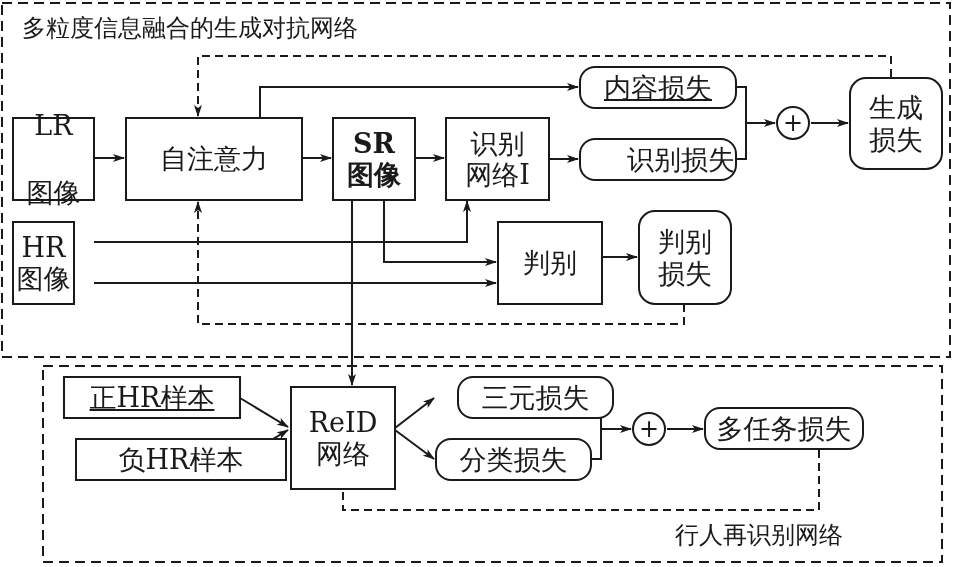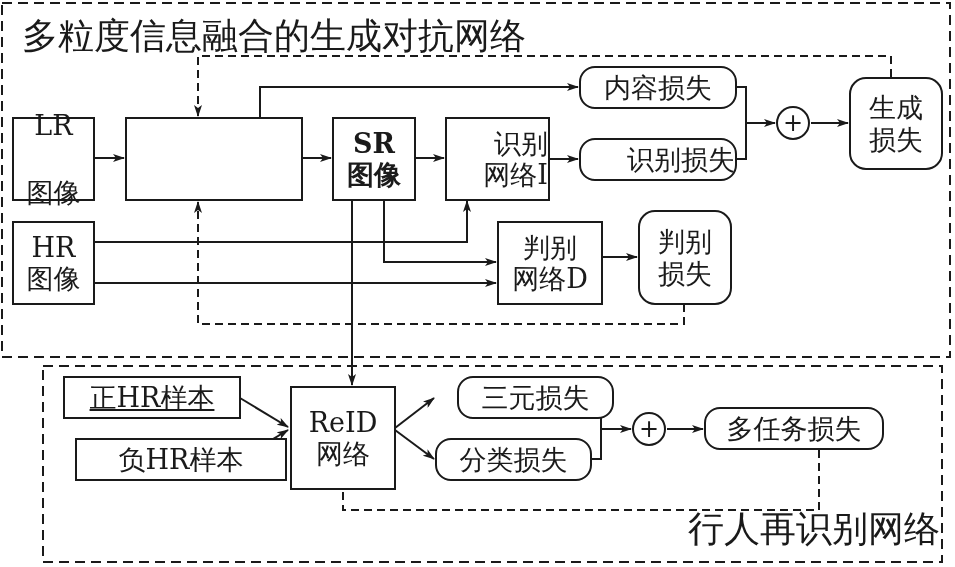--- a/index.html
+++ b/index.html
@@ -1,21 +1,21 @@
 <!DOCTYPE html>
 <html><head>
 <meta charset="utf-8">
 <style>
   html,body{margin:0;padding:0;background:#fff;}
   body{width:955px;height:567px;position:relative;overflow:hidden;font-family:"DejaVu Serif","Liberation Serif",serif;color:#1a1a1a;}
   svg{position:absolute;left:0;top:0;}
   .box{position:absolute;box-sizing:border-box;border:2px solid #1a1a1a;background:#fff;display:flex;flex-direction:column;align-items:center;justify-content:center;text-align:center;line-height:1.15;font-size:27px;}
   .round{border-radius:16px;}
   .round-big{border-radius:17px;}
-  .label{position:absolute;font-size:36px;white-space:nowrap;}
+  .label{position:absolute;font-size:24px;white-space:nowrap;}
   .plus{position:absolute;box-sizing:border-box;width:34px;height:34px;border:2px solid #1a1a1a;border-radius:50%;background:#fff;display:flex;align-items:center;justify-content:center;font-size:24px;line-height:1;font-family:"DejaVu Sans",sans-serif;}
 </style>
 </head>
 <body>
 
 <svg width="955" height="567">
   <defs>
     <marker id="arr" viewBox="0 0 12 8" refX="11" refY="4" markerWidth="12" markerHeight="8" orient="auto" markerUnits="userSpaceOnUse">
       <path d="M0,0 L12,4 L0,8 L3,4 z" fill="#1a1a1a"></path>
     </marker>
@@ -69,57 +69,57 @@
 </svg>
 
 <div class="label" style="left:22px;top:12px;">多粒度信息融合的生成对抗网络</div>
 
 <div class="box" style="left:12px;top:117px;width:83px;height:84px;gap:36px;">
   <span>LR</span>
   <span>图像</span>
 </div>
 
 <div class="box" style="left:125px;top:117px;width:178px;height:84px;">
+  <span>自注意力</span>
 </div>
 
 <div class="box" style="left:332px;top:117px;width:84px;height:84px;font-weight:bold;">
   <span>SR</span>
   <span>图像</span>
 </div>
 
-<div class="box" style="left:445px;top:117px;width:105px;height:84px;align-items:flex-end;">
+<div class="box" style="left:445px;top:117px;width:105px;height:84px;">
   <span>识别</span>
   <span>网络I</span>
 </div>
 
-<div class="box round" style="left:579px;top:66px;width:158px;height:43px;">
+<div class="box round" style="left:579px;top:66px;width:158px;height:43px;text-decoration:underline;">
   <span>内容损失</span>
 </div>
 
 <div class="box round" style="left:579px;top:138px;width:158px;height:43px;align-items:flex-end;">
   <span>识别损失</span>
 </div>
 
 <div class="plus" style="left:776px;top:106px;">
   <span>+</span>
 </div>
 
 <div class="box round-big" style="left:849px;top:77px;width:94px;height:93px;">
   <span>生成</span>
   <span>损失</span>
 </div>
 
-<div class="box" style="left:12px;top:221px;width:83px;height:84px;">
+<div class="box" style="left:12px;top:221px;width:63px;height:84px;">
   <span>HR</span>
   <span>图像</span>
 </div>
 
 <div class="box" style="left:497px;top:221px;width:106px;height:84px;">
   <span>判别</span>
-  <span>网络D</span>
 </div>
 
 <div class="box round-big" style="left:638px;top:210px;width:94px;height:95px;">
   <span>判别</span>
   <span>损失</span>
 </div>
 
 <div class="box" style="left:63px;top:376px;width:178px;height:43px;text-decoration:underline;">
   <span>正HR样本</span>
 </div>
@@ -138,17 +138,17 @@
 </div>
 
 <div class="box round" style="left:435px;top:438px;width:157px;height:43px;">
   <span>分类损失</span>
 </div>
 
 <div class="plus" style="left:632px;top:412px;">
   <span>+</span>
 </div>
 
-<div class="box round" style="left:704px;top:407px;width:180px;height:43px;">
+<div class="box round" style="left:704px;top:407px;width:160px;height:43px;">
   <span>多任务损失</span>
 </div>
 
-<div class="label" style="left:675px;top:505px;margin-left:13px;">行人再识别网络</div>
+<div class="label" style="left:675px;top:519px;">行人再识别网络</div>
 
 </body></html>

